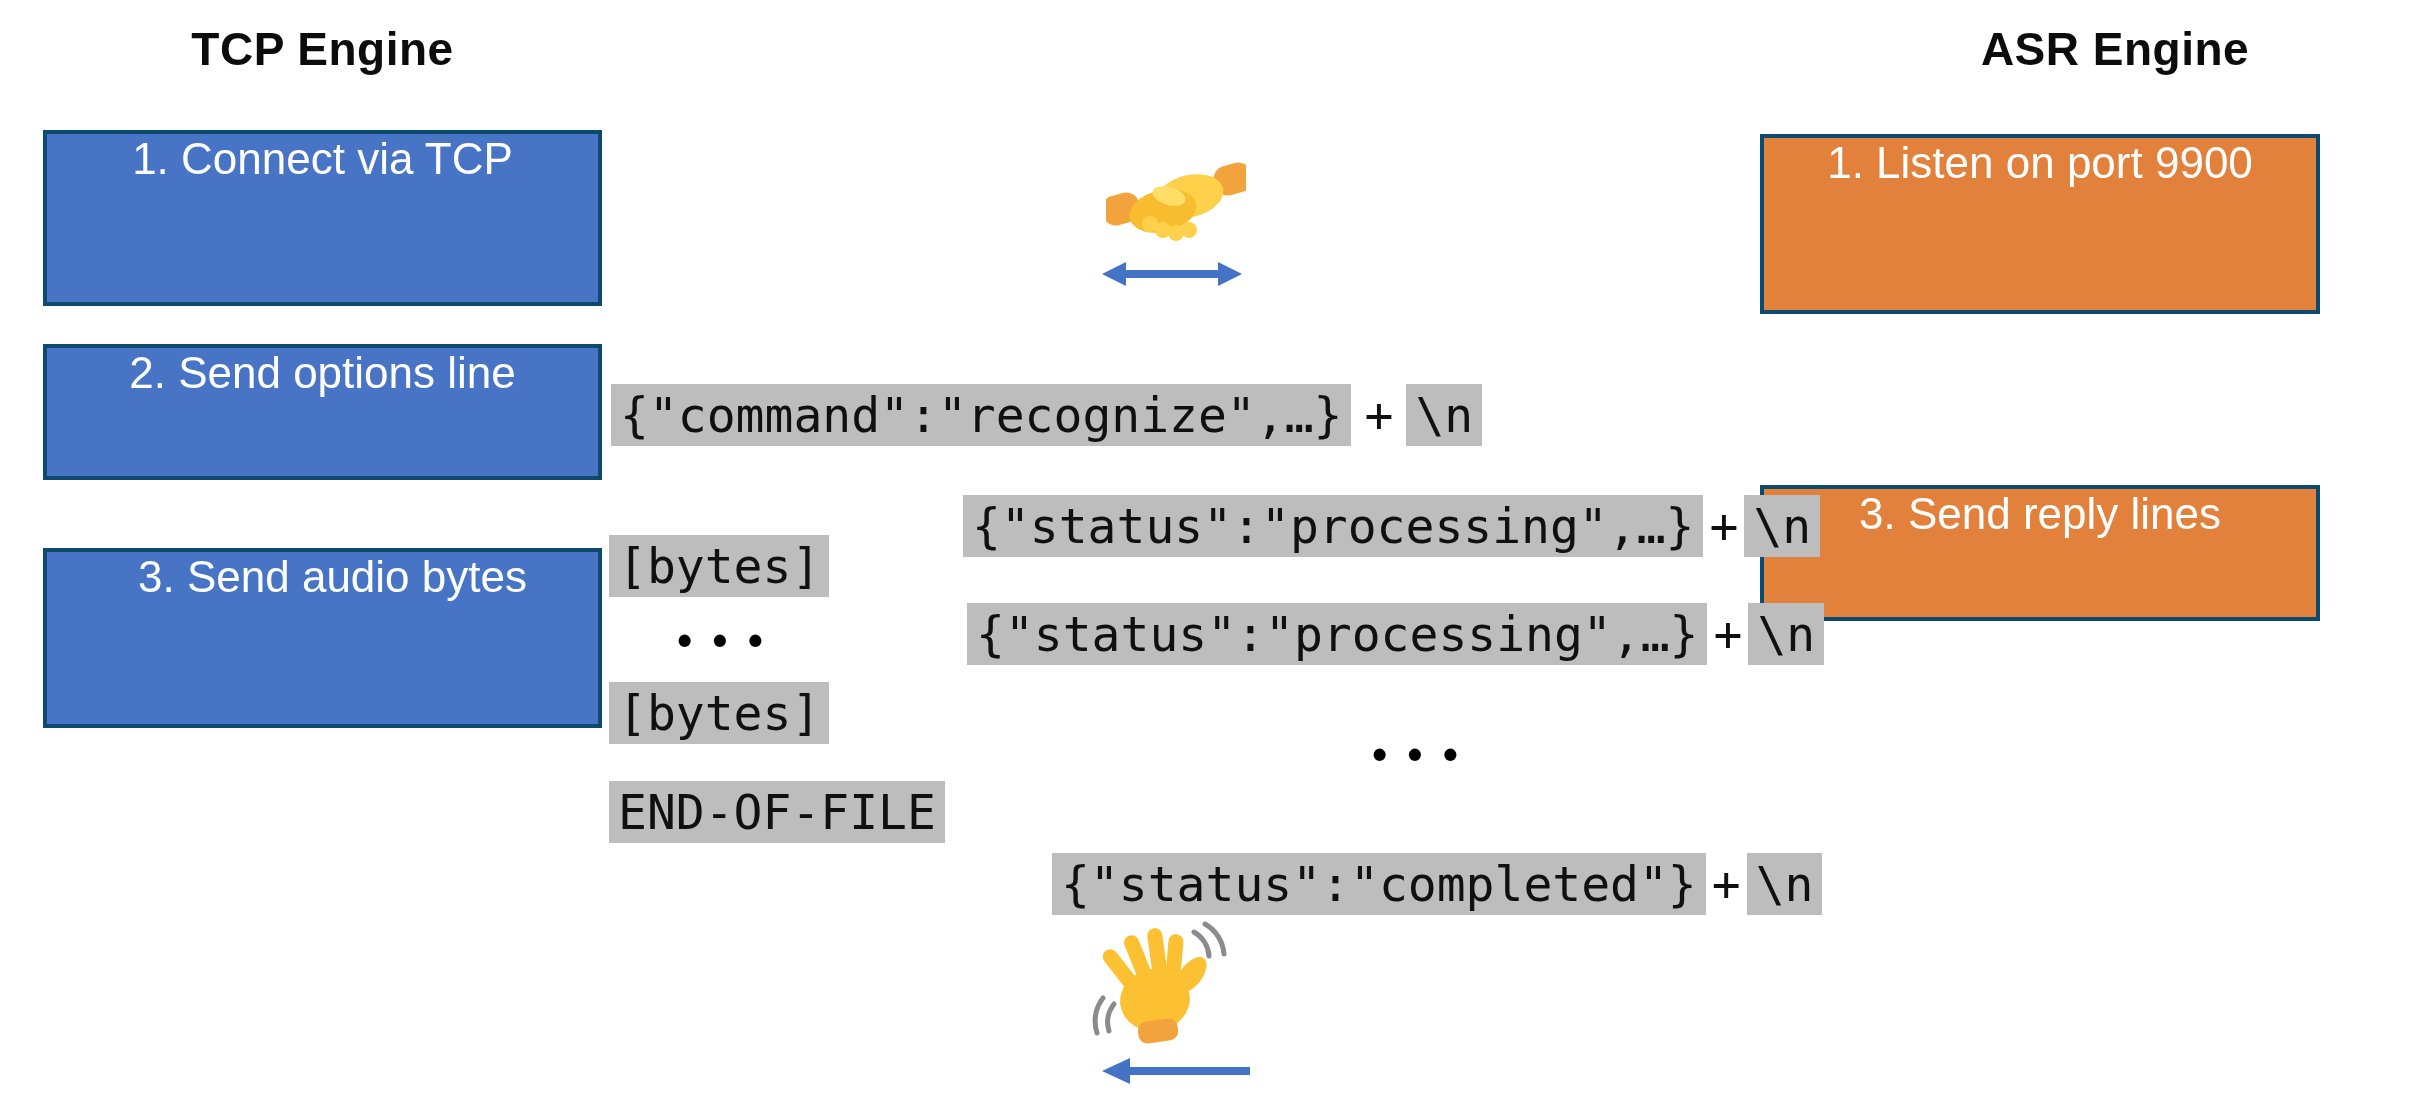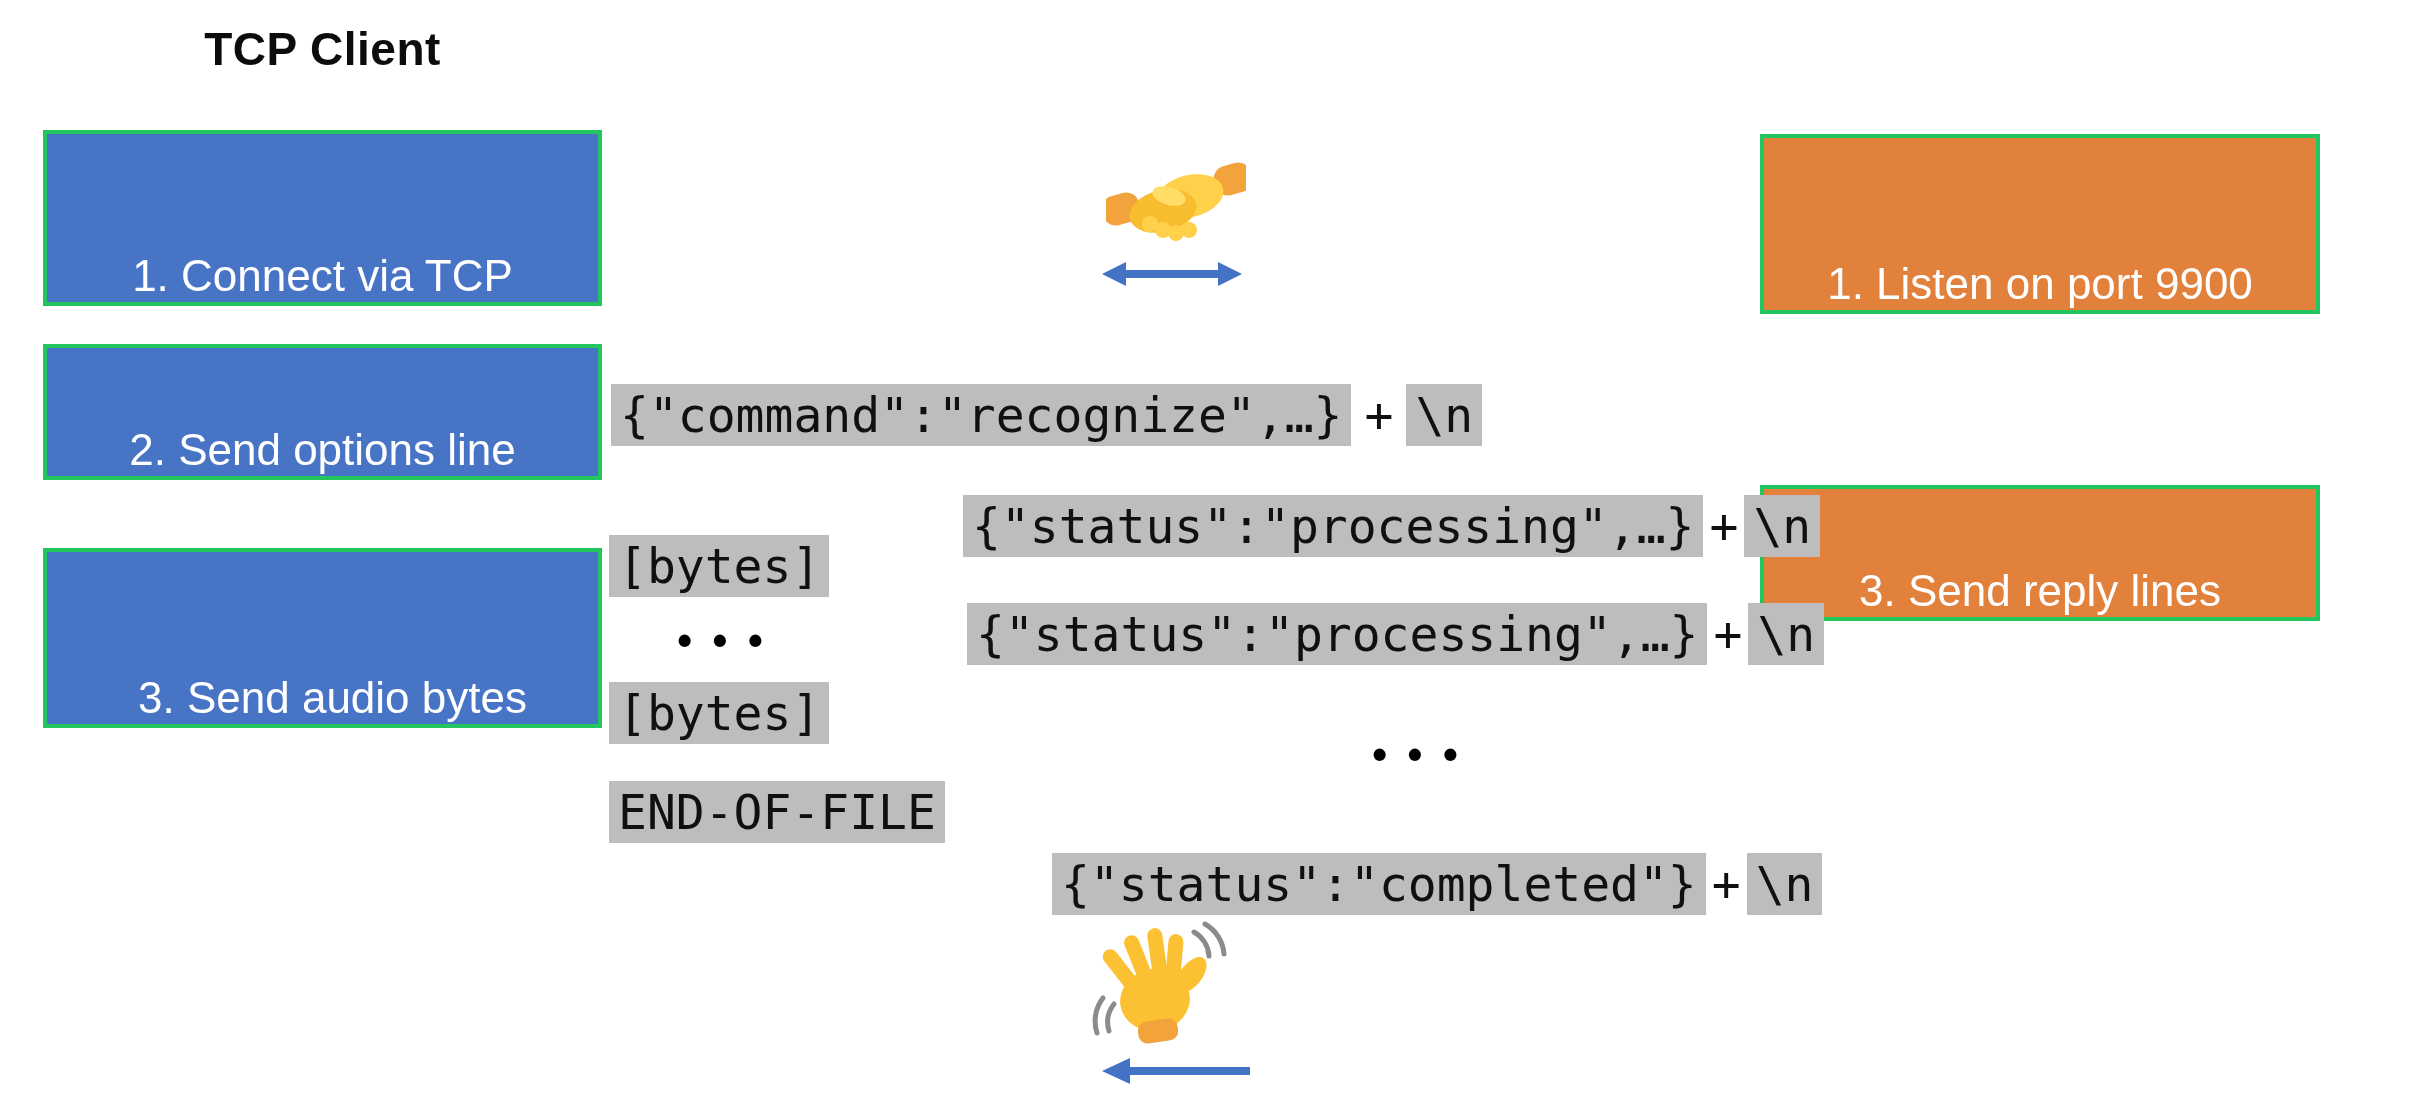--- a/index.html
+++ b/index.html
@@ -3,22 +3,22 @@
 <meta charset="utf-8">
 <style>
   html,body{margin:0;padding:0;background:#ffffff;}
   body{width:2422px;height:1114px;position:relative;overflow:hidden;
        font-family:"Liberation Sans", sans-serif;}
   .slide{position:absolute;left:0;top:0;width:2422px;height:1114px;}
 
   .col-title{position:absolute;top:22px;font-size:46px;font-weight:600;color:#0c0c0c;
              text-align:center;letter-spacing:0.5px;}
 
-  .box{position:absolute;display:flex;align-items:flex-end;justify-content:center;
-       box-sizing:border-box;border:4px solid #22c55e;color:#ffffff;font-size:44px;
+  .box{position:absolute;display:flex;align-items:flex-start;justify-content:center;
+       box-sizing:border-box;border:4px solid #0c4a6e;color:#ffffff;font-size:44px;
        font-weight:400;text-align:center;line-height:1.15;}
   .box.blue{left:43px;width:559px;background:#4874C6;}
   .box.orange{left:1760px;width:560px;background:#E2813C;}
 
   .code-row{position:absolute;display:flex;align-items:stretch;height:62px;
             font-family:"DejaVu Sans Mono", monospace;font-size:48px;color:#101010;
             white-space:pre;}
   .hl{background:#BDBDBD;display:flex;align-items:center;padding:0 9px;}
   .plus{display:flex;align-items:center;margin:0 6px;}
   .plus.wide{margin:0 13px;}
@@ -27,21 +27,22 @@
         font-family:"DejaVu Sans Mono", monospace;font-size:42px;color:#000;
         letter-spacing:10px;}
 
   .art{position:absolute;}
 </style>
 </head>
 <body>
 
 <div class="slide">
 
-  <div class="col-title" style="left:43px;width:559px;">TCP Client</div>
+  <div class="col-title" style="left:43px;width:559px;">TCP Engine</div>
+  <div class="col-title" style="left:1835px;width:560px;">ASR Engine</div>
 
   <div class="box blue" style="top:130px;height:176px;">
     <span>1. Connect via TCP</span>
   </div>
   <div class="box blue" style="top:344px;height:136px;">
     <span>2. Send options line</span>
   </div>
   <div class="box blue" style="top:548px;height:180px;padding-left:20px;">
     <span>3. Send audio bytes</span>
   </div>

